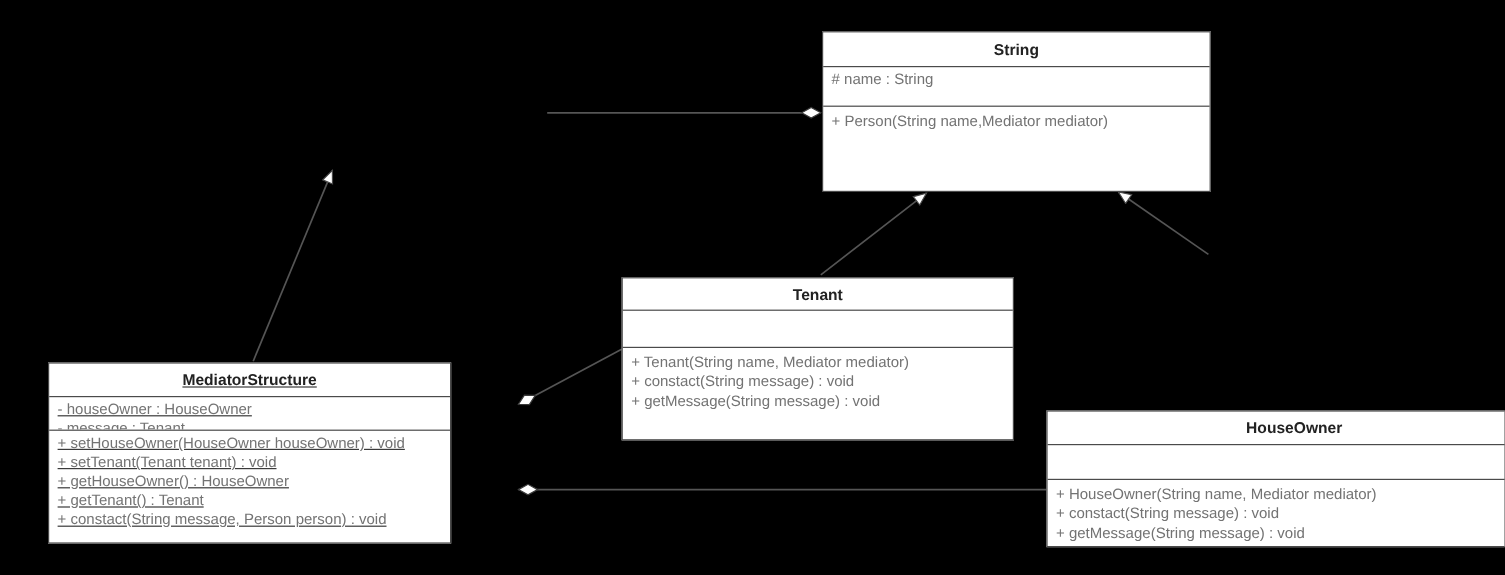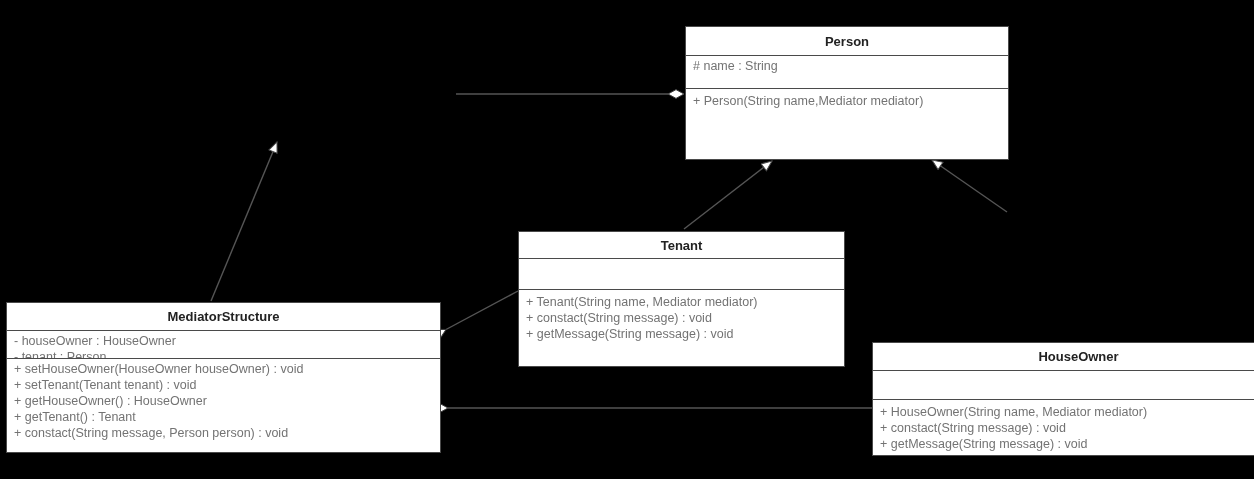--- a/index.html
+++ b/index.html
@@ -100,34 +100,34 @@
       <line x1="518" y1="291" x2="432" y2="337" stroke="#555555" stroke-width="1.4" marker-end="url(#hollow-diamond)"></line>
     </g>
 
     <g>
       <line x1="872" y1="408" x2="432" y2="408" stroke="#555555" stroke-width="1.4" marker-end="url(#hollow-diamond)"></line>
     </g>
   </svg>
 
 
   <div class="uml-class" style="left:685px; top:26px; width:324px; height:134px;">
-    <div class="uml-title" style="height:29px;">Person</div>
+    <div class="uml-title" style="height:29px;">String</div>
     <div class="uml-attrs" style="height:33px;">
       <div class="uml-line"># name : String</div>
     </div>
     <div class="uml-ops">
       <div class="uml-line">+ Person(String name,Mediator mediator)</div>
     </div>
   </div>
 
-  <div class="uml-class" style="left:6px; top:302px; width:435px; height:151px;">
+  <div class="uml-class" style="left:40px; top:302px; width:336px; height:151px;text-decoration:underline;">
     <div class="uml-title" style="height:28px;">MediatorStructure</div>
     <div class="uml-attrs" style="height:28px;">
       <div class="uml-line">- houseOwner : HouseOwner</div>
-      <div class="uml-line">- tenant : Person</div>
+      <div class="uml-line">- message : Tenant</div>
     </div>
     <div class="uml-ops" style="padding-top:2px;">
       <div class="uml-line">+ setHouseOwner(HouseOwner houseOwner) : void</div>
       <div class="uml-line">+ setTenant(Tenant tenant) : void</div>
       <div class="uml-line">+ getHouseOwner() : HouseOwner</div>
       <div class="uml-line">+ getTenant() : Tenant</div>
       <div class="uml-line">+ constact(String message, Person person) : void</div>
     </div>
   </div>
 

